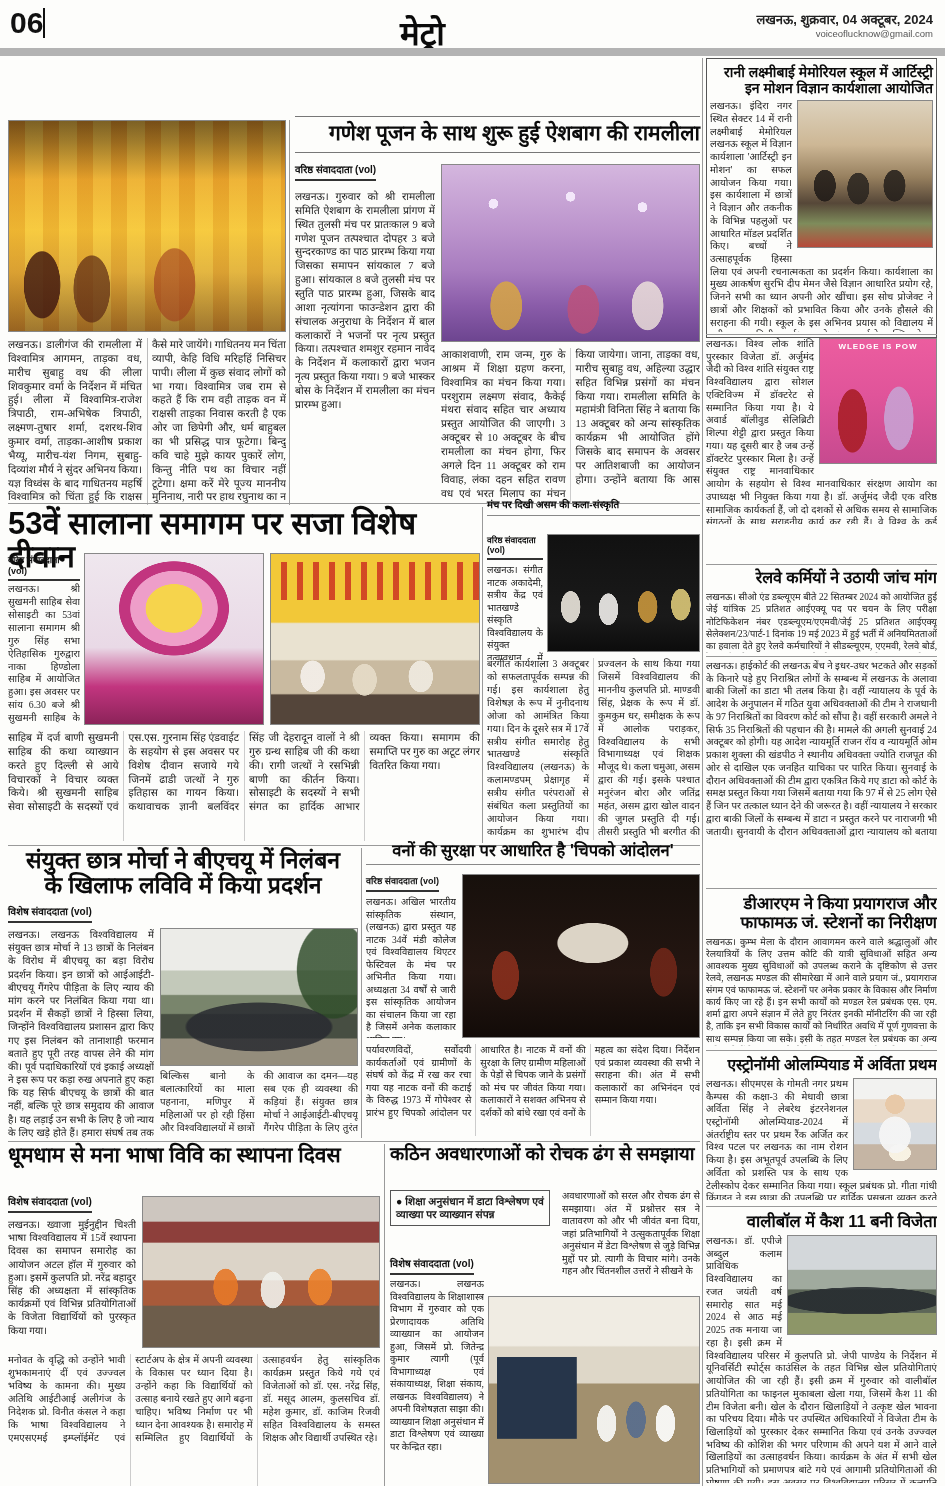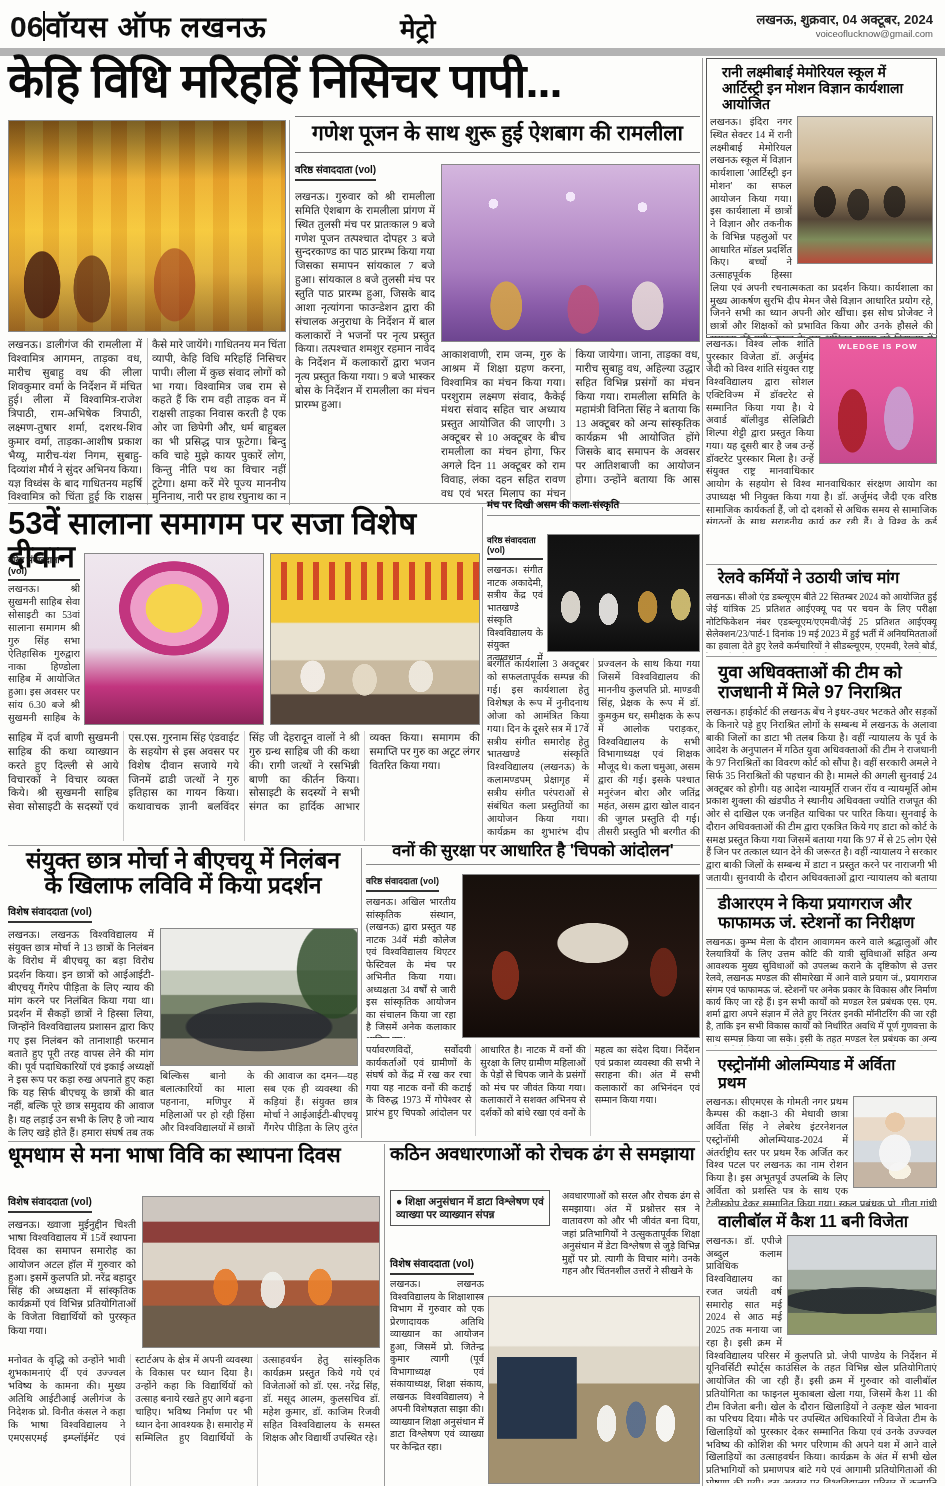--- a/index.html
+++ b/index.html
@@ -4,21 +4,21 @@
 <style>
   html,body{margin:0;padding:0;background:#e9e9e9;}
   .page{position:relative;width:945px;height:1486px;background:#fdfdfb;overflow:hidden;
         font-family:"Liberation Serif","DejaVu Serif",serif;color:#1c1c1c;}
   
   .hdr{position:absolute;left:0;top:0;width:945px;height:48px;}
   .hdr-left{position:absolute;left:10px;top:6px;display:flex;align-items:baseline;}
   .pageno{font-family:"Liberation Sans",sans-serif;font-weight:bold;font-size:30px;color:#111;}
   .hdr-sep{width:2px;height:30px;background:#111;align-self:center;}
   .masthead{font-family:"Liberation Sans",sans-serif;font-weight:bold;font-size:29px;color:#0a0a0a;letter-spacing:1px;}
-  .section-name{position:absolute;left:400px;top:10px;font-family:"Liberation Sans",sans-serif;font-weight:bold;font-size:26px;color:#0a0a0a;}
+  .section-name{position:absolute;left:400px;top:10px;font-family:"Liberation Sans",sans-serif;font-weight:bold;font-size:33px;color:#0a0a0a;}
   .hdr-right{position:absolute;right:12px;top:10px;text-align:right;}
   .dateline{font-family:"Liberation Sans",sans-serif;font-weight:bold;font-size:13px;color:#222;}
   .email{font-family:"Liberation Sans",sans-serif;font-size:9.5px;color:#555;}
   .graybar{position:absolute;left:0;top:48px;width:945px;height:8px;background:#b3b3b3;}
   
   .hl{font-family:"Liberation Sans","DejaVu Sans",sans-serif;font-weight:bold;color:#0b0b0b;line-height:1.08;}
   .byline{font-family:"Liberation Sans",sans-serif;font-weight:bold;font-size:10px;color:#111;
           border-bottom:2px solid #333;padding-bottom:3px;display:inline-block;}
   .body-txt{font-size:10.5px;line-height:1.32;text-align:justify;overflow:hidden;}
   .vrule{position:absolute;width:1px;background:#9a9a9a;}
@@ -89,54 +89,52 @@
     radial-gradient(ellipse 26px 30px at 50% 62%, rgba(245,245,245,.95) 0 60%, transparent 62%),
     radial-gradient(ellipse 18px 14px at 56% 82%, rgba(250,245,230,.95) 0 60%, transparent 62%),
     linear-gradient(180deg,#f2f2f0 0 22%,#e9dac9 23% 48%,#d6dbe0 49% 72%,#c5b5a4 73% 100%);}
   .ph-r7{background:
     radial-gradient(ellipse 130px 22px at 50% 66%, rgba(35,40,45,.85) 0 60%, transparent 62%),
     linear-gradient(180deg,#d3d7da 0 34%,#a0aa9e 35% 54%,#5d6758 55% 78%,#8d9668 79% 100%);}
   
   .lead-hl{position:absolute;left:8px;top:56px;width:700px;font-size:47px;letter-spacing:-1px;}
   .blkA-body{position:absolute;left:8px;top:338px;width:278px;height:167px;column-count:2;column-gap:10px;column-rule:1px solid #bbb;}
   
-  .blkB-hl{border-top:1px solid #777;border-bottom:1px solid #777;padding:5px 0 7px;text-align:center;font-size:21px;}
+  .blkB-hl{border-top:1px solid #777;border-bottom:1px solid #777;padding:5px 0 7px;text-align:right;font-size:21px;}
   
   .rail-art{position:absolute;left:0;width:231px;overflow:hidden;}
-  .rail-hl{text-align:left;font-family:"Liberation Sans",sans-serif;font-weight:bold;line-height:1.15;color:#0b0b0b;margin:2px 12px 4px;}
+  .rail-hl{text-align:right;font-family:"Liberation Sans",sans-serif;font-weight:bold;line-height:1.15;color:#0b0b0b;margin:2px 0 4px;}
   .rail-body{font-size:9.8px;line-height:1.3;text-align:justify;overflow:hidden;}
   .rail-sep{border-top:1px solid #999;}
   .fl-r{float:right;position:relative;border:1px solid #888;box-sizing:border-box;margin:0 0 8px 5px;}
   .wm{position:absolute;top:3px;left:0;right:0;text-align:center;font-family:"Liberation Sans",sans-serif;
       font-weight:bold;font-size:8px;color:#fff;letter-spacing:1px;}
   
   .boxnote{border:1px solid #555;padding:4px 5px;font-family:"Liberation Sans",sans-serif;font-weight:bold;
            font-size:10.5px;line-height:1.25;}
   .boxnote .dot{color:#111;margin-right:3px;}
 </style>
 </head>
 <body>
 
 <div class="page">
 
   <div class="hdr">
     <div class="hdr-left">
       <span class="pageno">06</span>
       <span class="hdr-sep"></span>
-      <span class="masthead">वॉयस ऑफ लखनऊ</span>
     </div>
     <div class="section-name">मेट्रो</div>
     <div class="hdr-right">
       <div class="dateline">लखनऊ, शुक्रवार, 04 अक्टूबर, 2024</div>
       <div class="email">voiceoflucknow@gmail.com</div>
     </div>
   </div>
   <div class="graybar"></div>
 
-  <div class="lead-hl hl">केहि विधि मरिहहिं निसिचर पापी...</div>
 
   <div class="photo ph-lead" style="left:8px;top:120px;width:278px;height:212px;"></div>
   <div class="blkA-body body-txt">
     <span>लखनऊ। डालीगंज की रामलीला में विश्वामित्र आगमन, ताड़का वध, मारीच सुबाहु वध की लीला शिवकुमार वर्मा के निर्देशन में मंचित हुई। लीला में विश्वामित्र-राजेश त्रिपाठी, राम-अभिषेक त्रिपाठी, लक्ष्मण-तुषार शर्मा, दशरथ-शिव कुमार वर्मा, ताड़का-आशीष प्रकाश भैय्यू, मारीच-यंश निगम, सुबाहु-दिव्यांश मौर्य ने सुंदर अभिनय किया। यज्ञ विध्वंस के बाद गाधितनय महर्षि विश्वामित्र को चिंता हुई कि राक्षस कैसे मारे जायेंगे। गाधितनय मन चिंता व्यापी, केहि विधि मरिहहिं निसिचर पापी। लीला में कुछ संवाद लोगों को भा गया। विश्वामित्र जब राम से कहते हैं कि राम वही ताड़क वन में राक्षसी ताड़का निवास करती है</span>
     <span>एक ओर जा छिपेगी और, धर्म बाहुबल का भी प्रसिद्ध पात्र फूटेगा। बिन्दु कवि चाहे मुझे कायर पुकारें लोग, किन्तु नीति पथ का विचार नहीं टूटेगा। क्षमा करें मेरे पूज्य माननीय मुनिनाथ, नारी पर हाथ रघुनाथ का न उठेगा। तब विश्वामित्र कहते हैं कि दस हजार हाथियों का बल रखने वाली एक राक्षसी को अबला मानना भारी भूल है। समिति के अध्यक्ष घनश्याम दास अग्रवाल ने बताया कि शुक्रवार को अहिल्या उद्धार गंगा अवतरण, जनक बाजार फुलवारी लीला का मंचन रात 9:00 बजे होगा। 8 अक्टूबर से 13 तक चलेगी कुर्मांचल रामलीला : कुर्मांचल रामलीला समिति द्वारा</span>
   </div>
   <div class="vrule" style="left:289px;top:120px;height:385px;"></div>
 
   <div class="abs" style="left:295px;top:116px;width:405px;height:390px;">
     <div class="hl blkB-hl">गणेश पूजन के साथ शुरू हुई ऐशबाग की रामलीला</div>
@@ -237,24 +235,20 @@
         <span>लखनऊ। विश्व लोक शांति पुरस्कार विजेता डॉ. अर्जुमंद जैदी को विश्व शांति संयुक्त राष्ट्र विश्वविद्यालय द्वारा सोशल एक्टिविज्म में डॉक्टरेट से सम्मानित किया गया है। ये अवार्ड बॉलीवुड सेलिब्रिटी शिल्पा शेट्टी द्वारा प्रस्तुत किया गया। यह दूसरी बार है जब उन्हें डॉक्टरेट पुरस्कार मिला है। उन्हें संयुक्त राष्ट्र मानवाधिकार आयोग के सहयोग से विश्व मानवाधिकार संरक्षण आयोग का उपाध्यक्ष भी नियुक्त किया गया है। डॉ. अर्जुमंद जैदी एक वरिष्ठ सामाजिक कार्यकर्ता हैं, जो दो दशकों से अधिक समय से सामाजिक संगठनों के साथ सराहनीय कार्य कर रही हैं। वे विश्व के कई अंतर्राष्ट्रीय संगठनों की शासकीय एवं गवर्निंग बॉडी का हिस्सा भी हैं। वह न केवल एक अनुभवी सामाजिक कार्यकर्ता हैं, बल्कि एक पर्यावरणविद्, प्रख्यात शिक्षाविद्, मानवाधिकार और शांति कार्यकर्ता भी हैं।</span>
       </div>
     </div>
 
     <div class="rail-art rail-sep" style="top:506px;height:88px;padding-top:2px;">
       <div class="rail-hl" style="font-size:16px;">रेलवे कर्मियों ने उठायी जांच मांग</div>
       <div class="rail-body" style="height:62px;font-size:9.3px;">लखनऊ। सीओ एंड डब्ल्यूएम बीते 22 सितम्बर 2024 को आयोजित हुई जेई यांत्रिक 25 प्रतिशत आईएक्यू पद पर चयन के लिए परीक्षा नोटिफिकेशन नंबर एडब्ल्यूएम/एएमवी/जेई 25 प्रतिशत आईएक्यू सेलेक्शन/23/पार्ट-1 दिनांक 19 मई 2023 में हुई भर्ती में अनियमितताओं का हवाला देते हुए रेलवे कर्मचारियों ने सीडब्ल्यूएम, एएमवी, रेलवे बोर्ड, रेल मंत्री और महाप्रबंधक उत्तर रेलवे मुख्यालय बड़ौदा हाउस को पत्र लिखा। इस पत्र के द्वारा भर्ती में हुई गड़बड़ी की जांच की मांग उठायी गयी है।</div>
     </div>
 
     <div class="rail-art rail-sep" style="top:598px;height:228px;padding-top:3px;">
-      <div class="rail-hl" style="font-size:17.5px;">
-        <div>युवा अधिवक्ताओं की टीम को</div>
-        <div>राजधानी में मिले 97 निराश्रित</div>
-      </div>
       <div class="rail-body" style="height:178px;">लखनऊ। हाईकोर्ट की लखनऊ बेंच ने इधर-उधर भटकते और सड़कों के किनारे पड़े हुए निराश्रित लोगों के सम्बन्ध में लखनऊ के अलावा बाकी जिलों का डाटा भी तलब किया है। वहीं न्यायालय के पूर्व के आदेश के अनुपालन में गठित युवा अधिवक्ताओं की टीम ने राजधानी के 97 निराश्रितों का विवरण कोर्ट को सौंपा है। वहीं सरकारी अमले ने सिर्फ 35 निराश्रितों की पहचान की है। मामले की अगली सुनवाई 24 अक्टूबर को होगी। यह आदेश न्यायमूर्ति राजन रॉय व न्यायमूर्ति ओम प्रकाश शुक्ला की खंडपीठ ने स्थानीय अधिवक्ता ज्योति राजपूत की ओर से दाखिल एक जनहित याचिका पर पारित किया। सुनवाई के दौरान अधिवक्ताओं की टीम द्वारा एकत्रित किये गए डाटा को कोर्ट के समक्ष प्रस्तुत किया गया जिसमें बताया गया कि 97 में से 25 लोग ऐसे हैं जिन पर तत्काल ध्यान देने की जरूरत है। वहीं न्यायालय ने सरकार द्वारा बाकी जिलों के सम्बन्ध में डाटा न प्रस्तुत करने पर नाराजगी भी जतायी। सुनवायी के दौरान अधिवक्ताओं द्वारा न्यायालय को बताया गया कि सर्वेक्षण करते समय उनकी टीम को रेलवे ट्रैक के आसपास कुछ बच्चे भी इधर-उधर घूमते दिखायी दिये। कहा गया कि सम्भव है कि उनका इस्तेमाल भीख इत्यादि मांगने के लिए किया जाता हो। इस पर न्यायालय ने बाल एवं महिला विकास विभाग तथा बाल कल्याण समिति को मामले को देखने का आदेश दिया है।</div>
     </div>
 
     <div class="rail-art rail-sep" style="top:830px;height:158px;padding-top:3px;">
       <div class="rail-hl" style="font-size:16.5px;">
         <div>डीआरएम ने किया प्रयागराज और</div>
         <div>फाफामऊ जं. स्टेशनों का निरीक्षण</div>
       </div>
       <div class="rail-body" style="height:110px;font-size:9.3px;">लखनऊ। कुम्भ मेला के दौरान आवागमन करने वाले श्रद्धालुओं और रेलयात्रियों के लिए उत्तम कोटि की यात्री सुविधाओं सहित अन्य आवश्यक मुख्य सुविधाओं को उपलब्ध कराने के दृष्टिकोण से उत्तर रेलवे, लखनऊ मण्डल की सीमारेखा में आने वाले प्रयाग जं., प्रयागराज संगम एवं फाफामऊ जं. स्टेशनों पर अनेक प्रकार के विकास और निर्माण कार्य किए जा रहे हैं। इन सभी कार्यों को मण्डल रेल प्रबंधक एस. एम. शर्मा द्वारा अपने संज्ञान में लेते हुए निरंतर इनकी मॉनीटरिंग की जा रही है, ताकि इन सभी विकास कार्यों को निर्धारित अवधि में पूर्ण गुणवत्ता के साथ सम्पन्न किया जा सके। इसी के तहत मण्डल रेल प्रबंधक का अन्य अधिकारियों के साथ अपने दो दिवसीय निरीक्षण कार्यक्रम के तहत विगत दिवस पर प्रयागराज पहुंचे।</div>
     </div>

